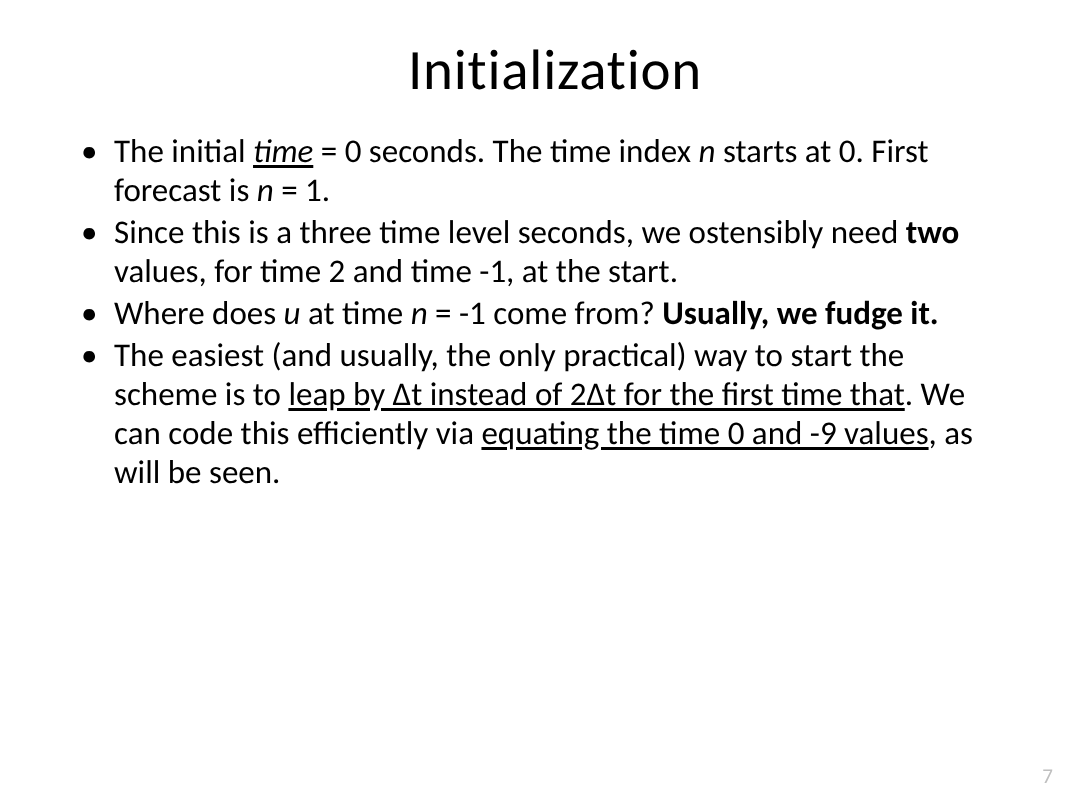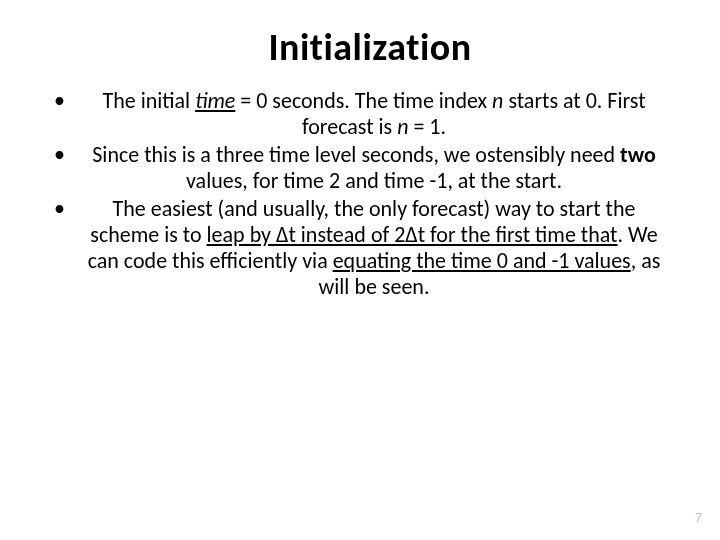--- a/index.html
+++ b/index.html
@@ -13,29 +13,28 @@
   }
   .slide {
     position: relative;
     width: 720px;
     height: 540px;
     box-sizing: border-box;
   }
   .title {
     text-align: center;
     font-size: 38px;
-    font-weight: 700;
+    font-weight: 400;
     padding-top: 24px;
     padding-bottom: 10px;
     letter-spacing: 0.5px;
     margin-left: 20px;
   }
   .body {
     padding: 8px 48px 0 48px;
-    text-align: center;
   }
   ul.bullets {
     list-style: none;
     margin: 0;
     padding: 0;
   }
   ul.bullets > li {
     position: relative;
     font-size: 22px;
     line-height: 1.18;
@@ -70,23 +69,26 @@
     <ul class="bullets">
 
       <li>
         <span>The initial </span><span class="i u">time</span><span> = 0 seconds.  The time index </span><span class="i">n</span><span> starts at 0.  First forecast is </span><span class="i">n</span><span> = 1.</span>
       </li>
 
       <li>
         <span>Since this is a three time level seconds, we ostensibly need </span><span class="b">two</span><span> values, for time 2 and time -1, at the start.</span>
       </li>
 
+      <li>
+        <span>Where does </span><span class="i">u</span><span> at time </span><span class="i">n</span><span> = -1 come from?  </span><span class="b">Usually, we fudge it.</span>
+      </li>
 
       <li>
-        <span>The easiest (and usually, the only forecast) way to start the scheme is to </span><span class="u">leap by Δt instead of 2Δt for the first time that</span><span>.  We can code this efficiently via </span><span class="u">equating the time 0 and -1 values</span><span>, as will be seen.</span>
+        <span>The easiest (and usually, the only practical) way to start the scheme is to </span><span class="u">leap by Δt instead of 2Δt for the first time that</span><span>.  We can code this efficiently via </span><span class="u">equating the time 0 and -9 values</span><span>, as will be seen.</span>
       </li>
 
 
     </ul>
   </div>
 
   <div class="page-num">7</div>
 </div>
 
 </body></html>

